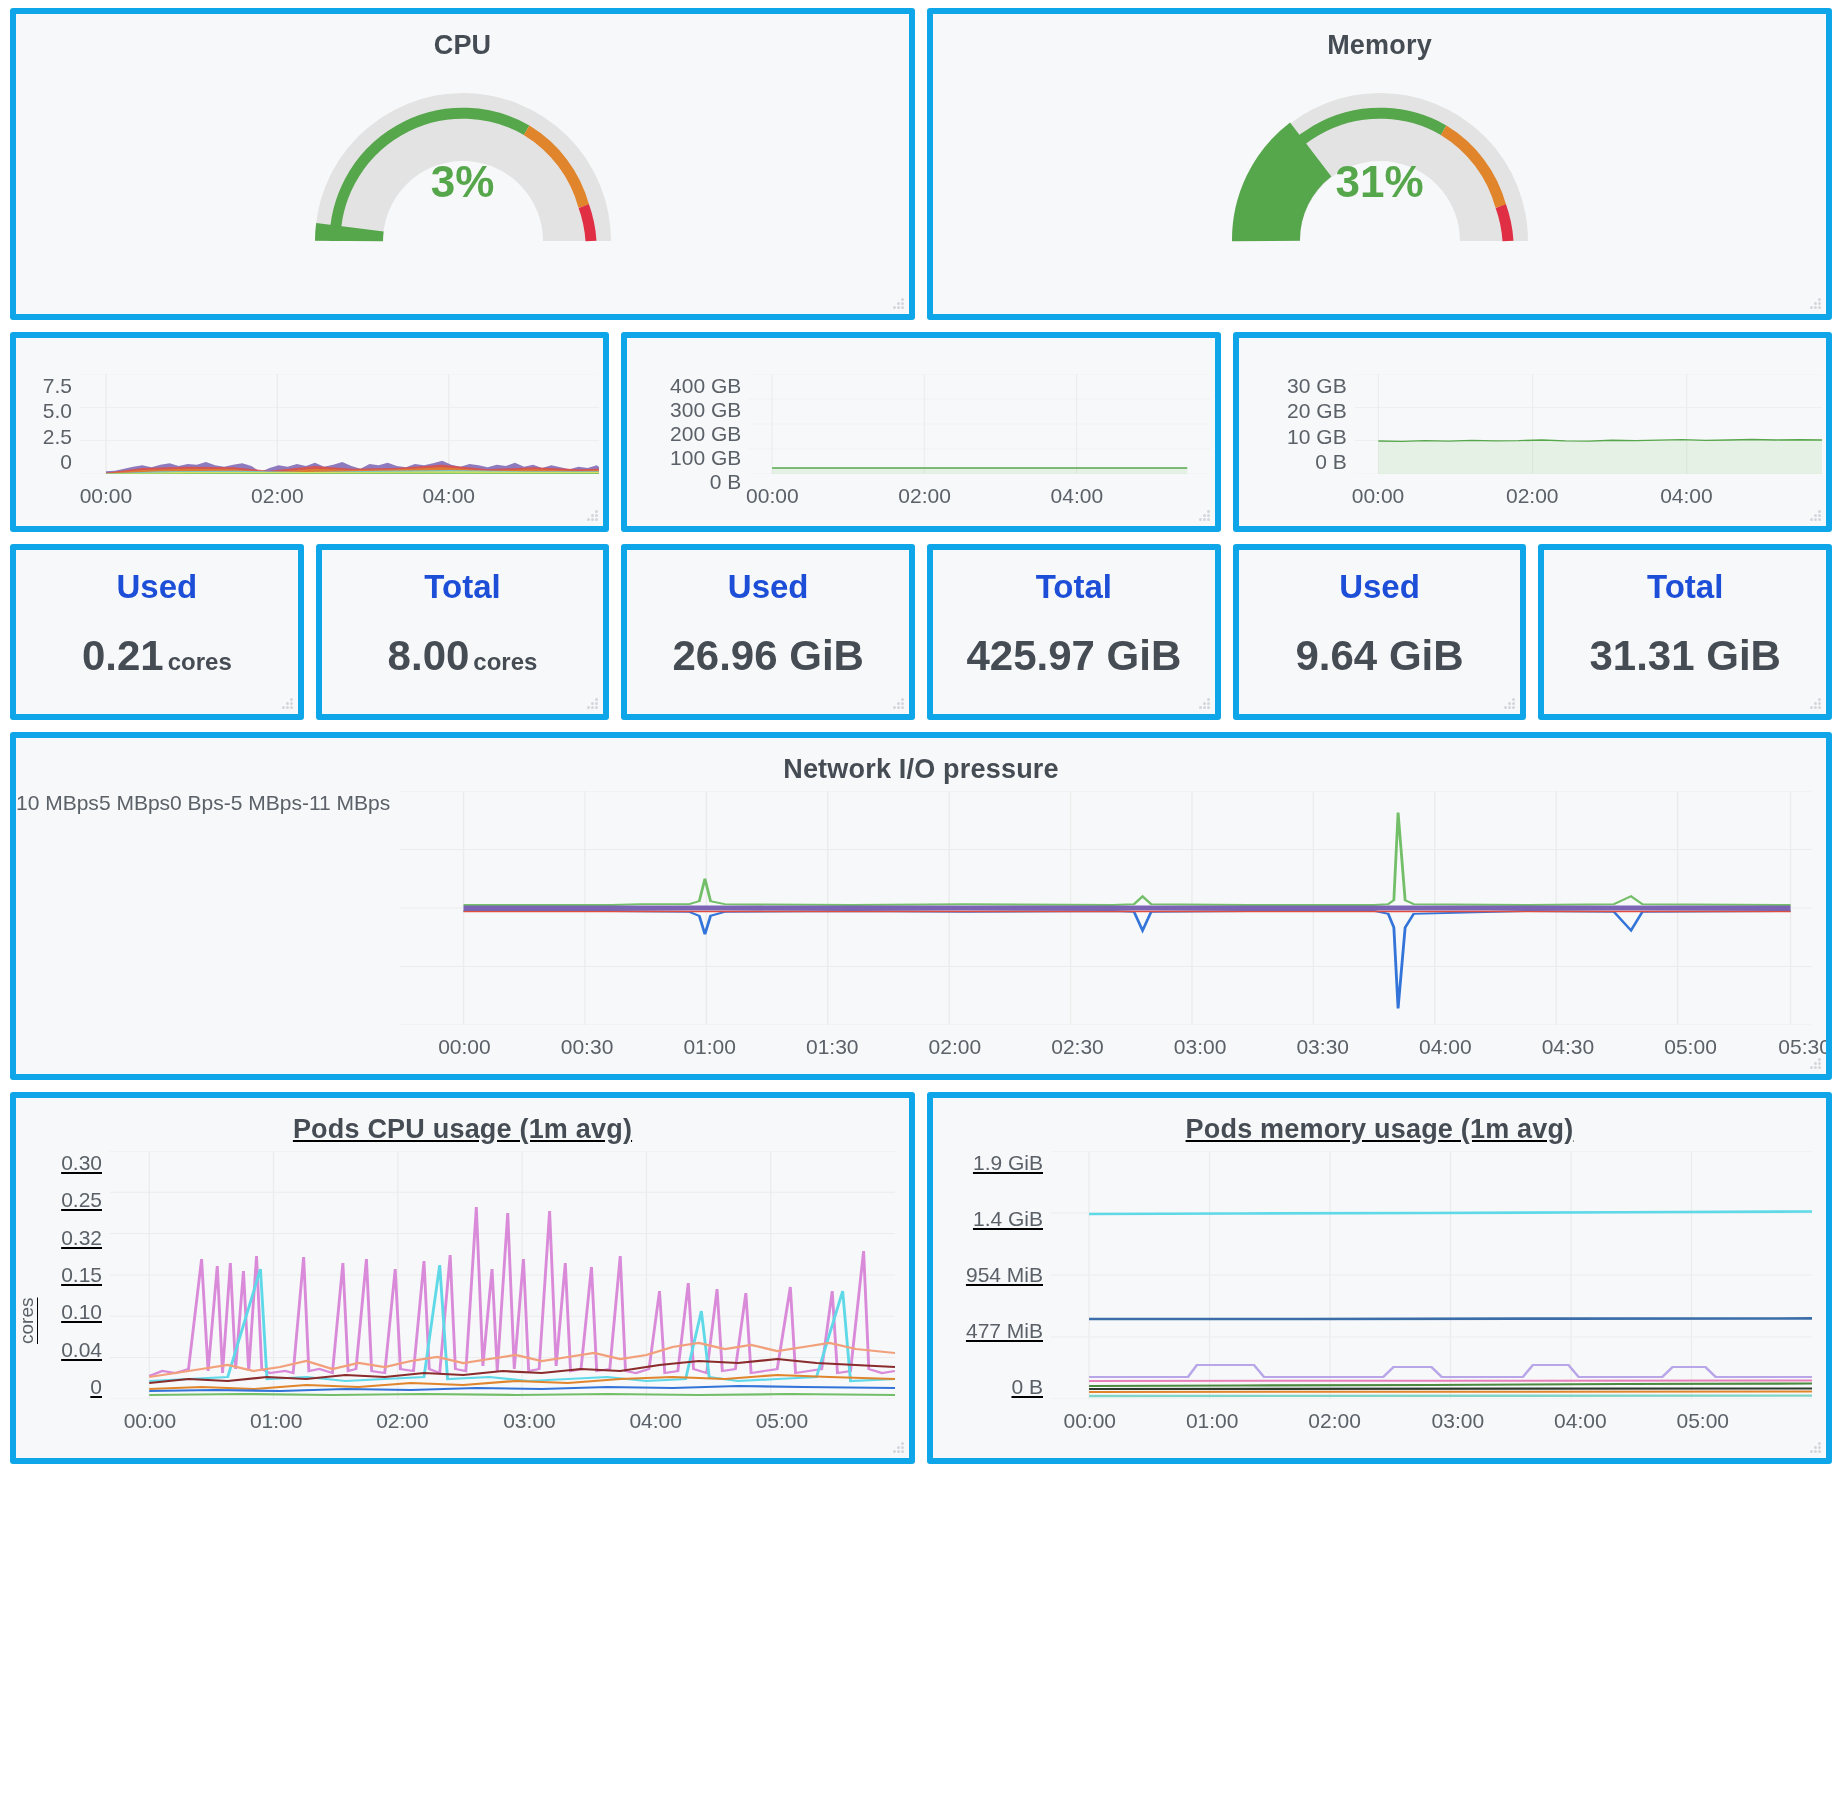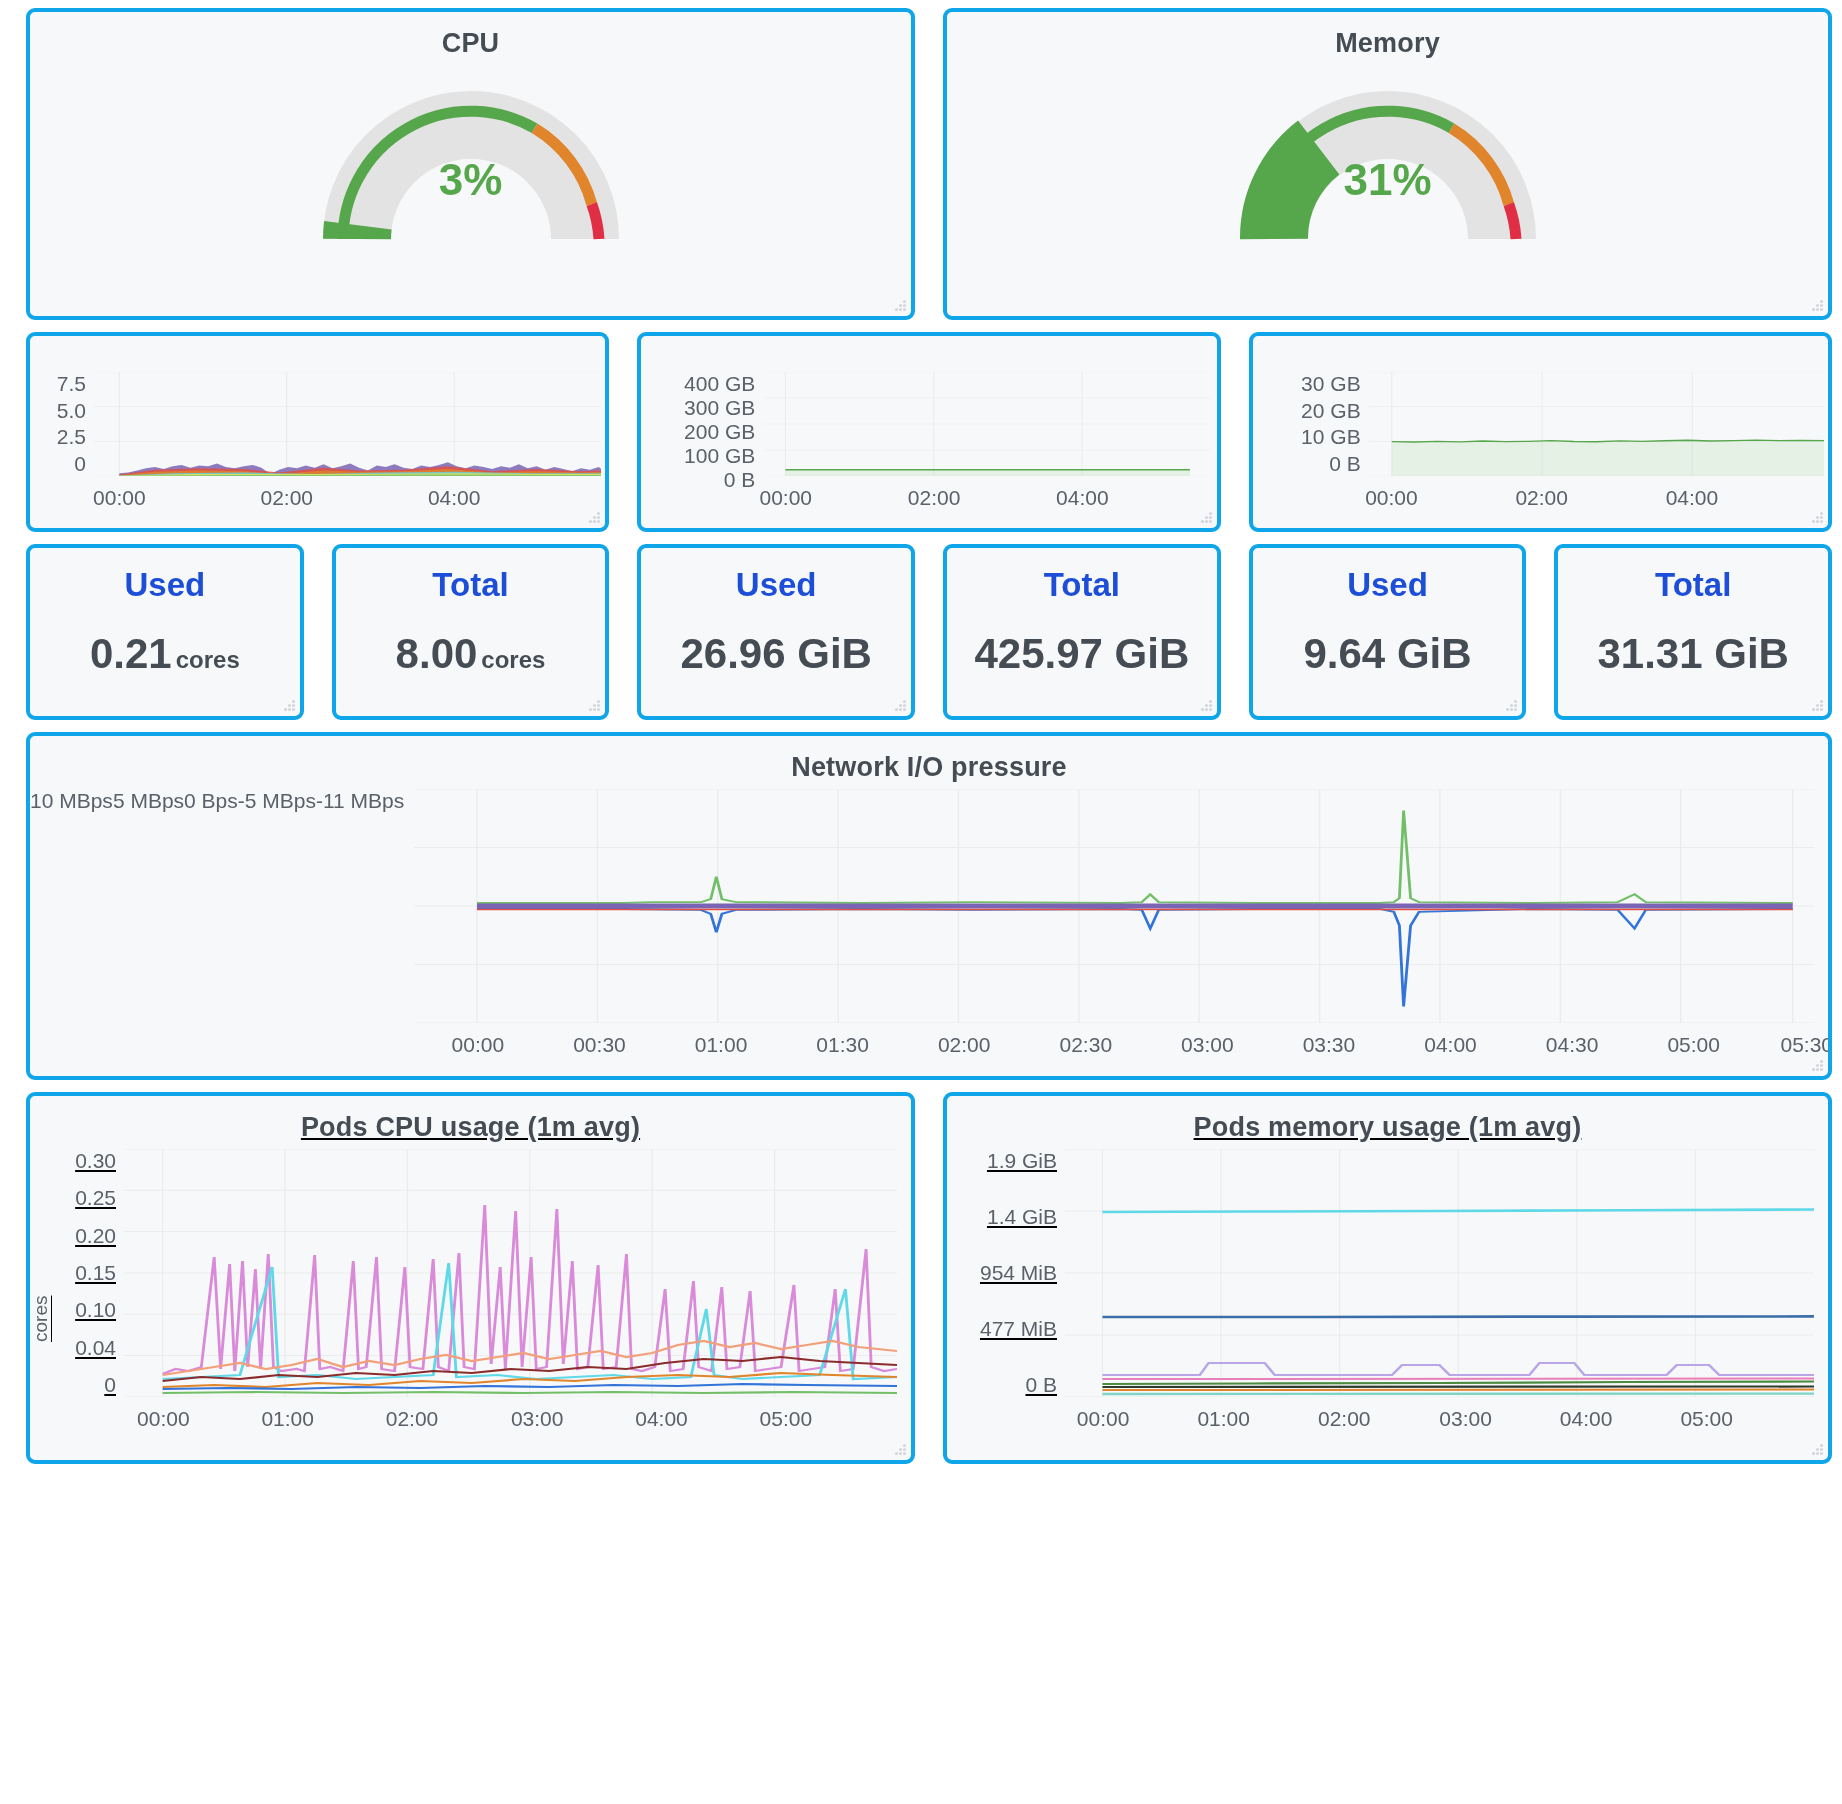--- a/index.html
+++ b/index.html
@@ -15,25 +15,24 @@
     padding: 8px 10px 10px 10px;
     display: flex;
     flex-direction: column;
     gap: 12px;
   }
 
   .row { display: flex; gap: 12px; width: 100%; }
 
   .panel {
     background: #f7f8f9;
-    border: 4px solid #0ea5e9;
-    border-radius: 9px;
+    border: 6px solid #0ea5e9;
+    border-radius: 3px;
     position: relative;
     overflow: hidden;
-    margin-left: 16px;
   }
 
   .panel-title {
     text-align: center;
     font-size: 27px;
     font-weight: 600;
     color: #464c54;
     padding-top: 16px;
     letter-spacing: .2px;
   }
@@ -494,21 +493,21 @@
 
   <div class="row">
 
     <div class="panel pods-panel">
       <div class="panel-title">Pods CPU usage (1m avg)</div>
       <div class="pods-body">
         <div class="axis-title">cores</div>
         <div class="pods-y">
           <span>0.30</span>
           <span>0.25</span>
-          <span>0.20</span>
+          <span>0.32</span>
           <span>0.15</span>
           <span>0.10</span>
           <span>0.04</span>
           <span>0</span>
         </div>
         <div class="plot" style="padding-top:6px;padding-right:14px">
           <div class="plot-inner">
             <svg width="100%" height="100%" viewBox="0 0 600 248" preserveAspectRatio="none">
               <g stroke="#ececec" stroke-width="1">
                 <line x1="0" y1="0" x2="600" y2="0"></line>

